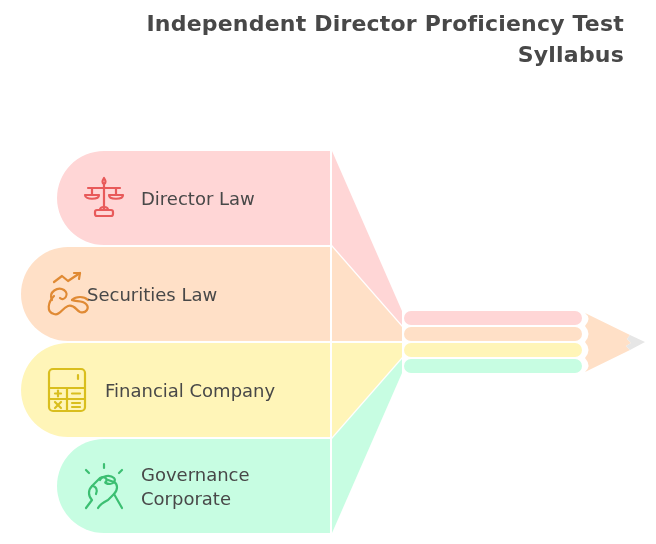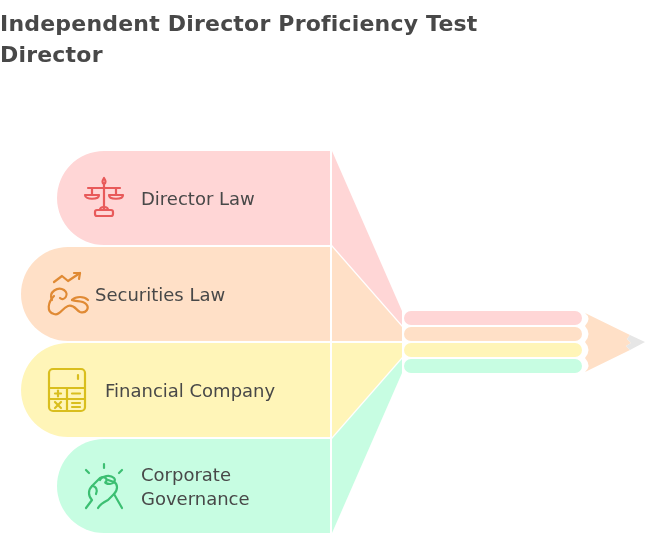--- a/index.html
+++ b/index.html
@@ -1,31 +1,31 @@
 <!DOCTYPE html>
 <html><head>
 <meta charset="utf-8">
 <style>
   html, body { margin:0; padding:0; background:#ffffff; }
   body { width:656px; height:544px; position:relative; overflow:hidden;
          font-family:"DejaVu Sans", sans-serif; }
-  .title { position:absolute; left:0; top:8px; width:624px; text-align:left;
+  .title { position:absolute; left:0; top:8px; width:624px; text-align:right;
            font-family:"DejaVu Sans", sans-serif; font-weight:bold; font-size:22px;
            line-height:31px; color:#484848; letter-spacing:0.2px; }
   svg.diagram { position:absolute; left:0; top:0; }
   .label { position:absolute; font-size:18px; color:#484848; line-height:24px;
            font-family:"DejaVu Sans", sans-serif; }
   .icon { position:absolute; }
 </style>
 </head>
 <body>
 
 <div class="title">
   <div>Independent Director Proficiency Test</div>
-  <div>Director</div>
+  <div>Syllabus</div>
 </div>
 
 <svg class="diagram" width="656" height="544" viewBox="0 0 656 544">
 
   <g>
     <path d="M104,151 L330,151 L330,245 L104,245 A47,47 0 0 1 104,151 Z" fill="#FFD6D6"></path>
     <path d="M332,151 L402,311 L402,325 L332,245 Z" fill="#FFD6D6"></path>
     <rect x="404" y="311" width="178" height="14" rx="7" fill="#FFD6D6"></rect>
   </g>
 
@@ -93,18 +93,18 @@
   <line x1="6" y1="8" x2="9" y2="11"></line>
   <line x1="42" y1="8" x2="39" y2="11"></line>
   <path d="M6,46 L12,38 C8,34 8,28 12,24 L20,16 C24,14 28,16 26,20"></path>
   <path d="M12,24 C16,24 18,28 16,32"></path>
   <path d="M18,46 C20,42 24,40 28,38 L34,32 C38,28 38,22 34,20 L28,18"></path>
   <path d="M34,32 L42,46"></path>
   <path d="M20,18 C22,14 30,12 34,16 C36,18 34,22 30,22 C26,22 24,20 26,20"></path>
 </svg>
 
 <div class="label" style="left:141px;top:187px">Director Law</div>
-<div class="label" style="left:95px;top:283px">Securities Law</div>
+<div class="label" style="left:87px;top:283px">Securities Law</div>
 <div class="label" style="left:105px;top:379px">Financial Company</div>
 <div class="label" style="left:141px;top:463px">
+  <div>Governance</div>
   <div>Corporate</div>
-  <div>Governance</div>
 </div>
 
 </body></html>

